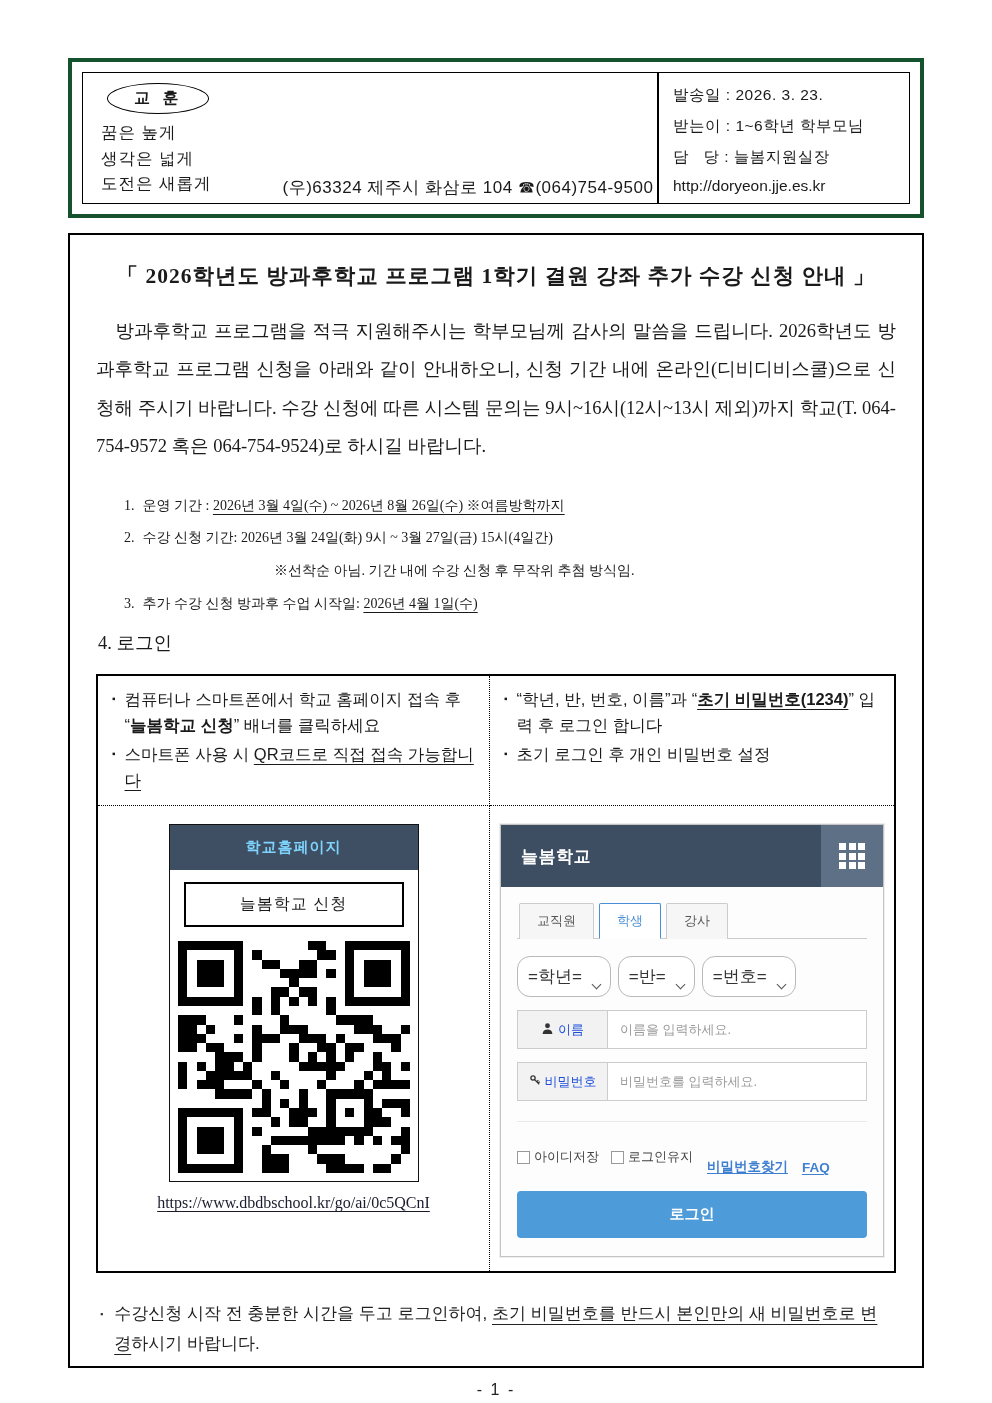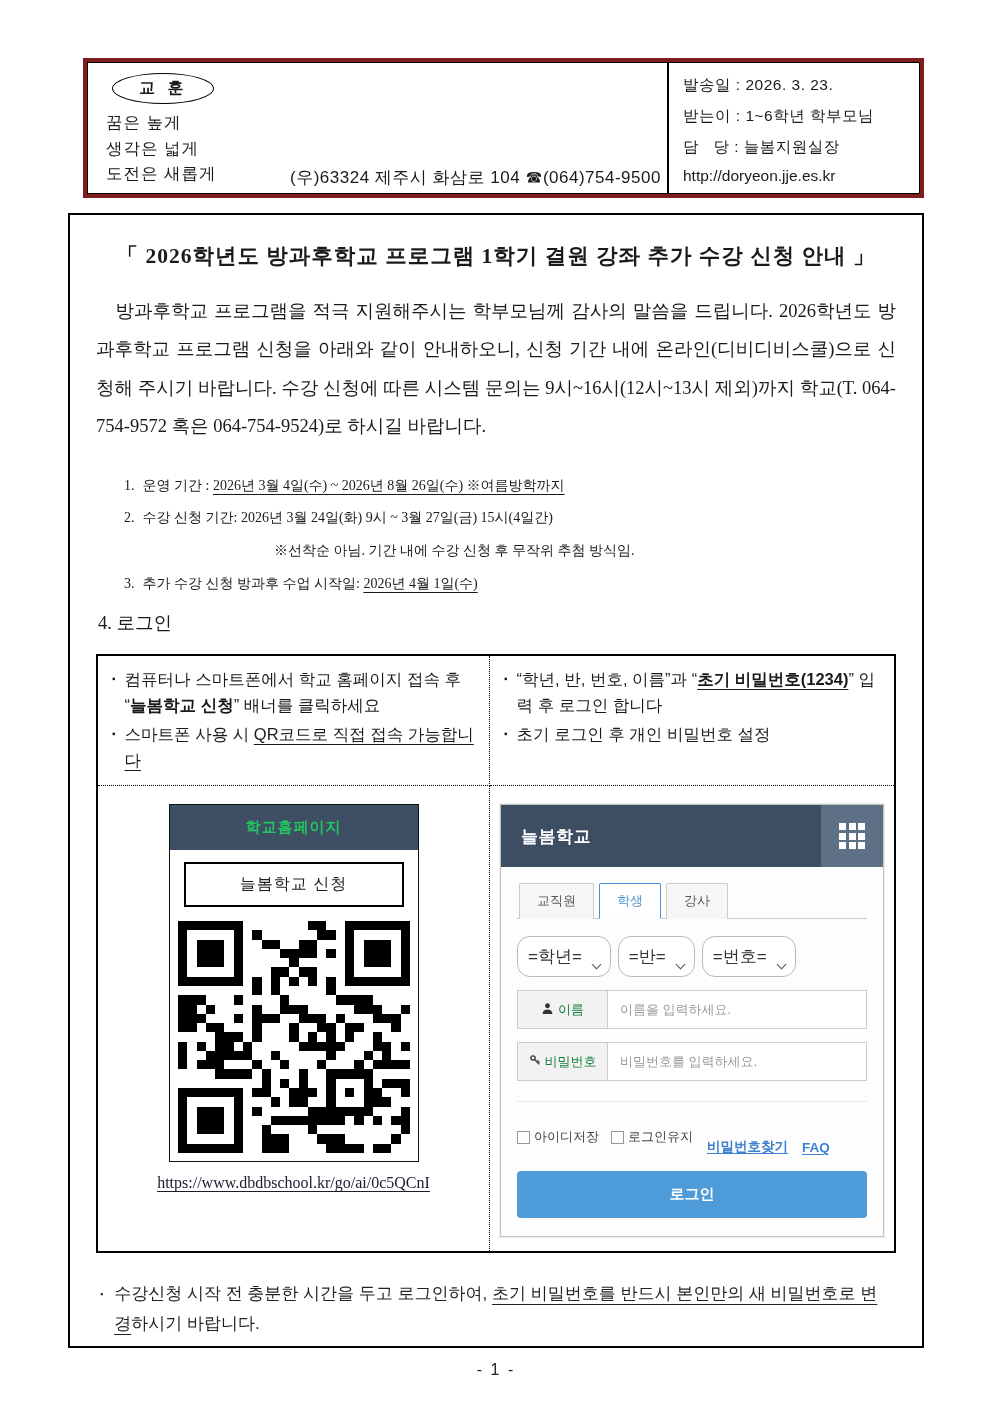--- a/index.html
+++ b/index.html
@@ -1,21 +1,21 @@
 <!DOCTYPE html>
 <html><head>
 <meta charset="utf-8">
 <style>
   * { box-sizing: border-box; margin: 0; padding: 0; }
   html,body { background:#fff; }
   body { font-family:"Liberation Sans", sans-serif; color:#1a1a1a; }
   .page { position:relative; width:992px; height:1403px; margin:0 auto; background:#fff; padding:58px 68px 0; overflow:hidden; }
 
   
-  .hdr { border:4px solid #7f1d1d; padding:0;margin-left:15px; }
+  .hdr { border:4px solid #14532d; padding:10px; }
   .hdr-in { border:1px solid #000; display:grid; grid-template-columns:196px 1fr 252px; min-height:124px; }
   .motto-cell { padding:8px 10px 6px 18px; }
   .motto-oval { display:inline-block; border:1.5px solid #000; border-radius:50%; padding:4px 26px; font-size:16px; font-weight:700; letter-spacing:4px; margin:2px 0 6px 6px; }
   .motto-line { font-size:16.5px; line-height:1.55; letter-spacing:1px; }
   .center-cell { display:flex; flex-direction:column; justify-content:flex-end; align-items:center; padding:4px 0 2px; }
   .brand-row { display:flex; align-items:center; justify-content:center; gap:4px; }
   .paper-title { font-size:54px; font-weight:700; letter-spacing:10px; line-height:1.05; }
   .addr { font-size:17px; letter-spacing:0.5px; margin-top:2px; padding-bottom:2px; }
   .info-cell { border-left:2px solid #000; padding:10px 6px 8px 14px; display:flex; flex-direction:column; justify-content:space-between; }
   .info-row { font-size:15.5px; letter-spacing:0.5px; line-height:1.6; }
@@ -39,42 +39,42 @@
   .lcell.l { border-right:1.5px dotted #000; }
   .lcell.top { border-bottom:1.5px dotted #000; }
   .blt { display:flex; gap:9px; }
   .blt + .blt { margin-top:2px; }
   .blt .m { font-size:10px; line-height:1; margin-top:8px; }
   .img-cell { display:flex; flex-direction:column; align-items:center; padding:18px 10px 14px; }
   .img-cell.l { border-right:1.5px dotted #000; }
 
   
   .hp { width:250px; border:1.5px solid #111; background:#fff; }
-  .hp-head { background:#3e4f63; color:#22c55e; font-size:15px; font-weight:700; text-align:center; padding:13px 0; letter-spacing:1px; }
+  .hp-head { background:#3e4f63; color:#7dd3fc; font-size:15px; font-weight:700; text-align:center; padding:13px 0; letter-spacing:1px; }
   .hp-banner-wrap { padding:12px 14px 8px; }
   .hp-banner { border:2px solid #000; text-align:center; font-size:16px; padding:10px 0; letter-spacing:1px; }
   .qr-wrap { padding:6px 6px 8px; display:flex; justify-content:center; }
   .qr-url { margin-top:12px; font-family:"Liberation Serif", serif; font-size:16px; color:#1b1b2e; text-decoration:underline; text-underline-offset:3px; }
 
   
   .lg { width:384px; border:1px solid #c4c4c4; background:#fdfdfd; box-shadow:0 0 0 1px #eee; }
   .lg-head { display:flex; height:62px; background:#3d4e62; }
   .lg-brand { flex:1; display:flex; align-items:center; padding-left:20px; color:#fff; font-size:17px; font-weight:700; letter-spacing:0.5px; }
   .lg-grid { width:62px; background:#5d7085; display:flex; align-items:center; justify-content:center; }
   .grid-icon { display:grid; grid-template-columns:repeat(3,7px); grid-auto-rows:7px; gap:2.5px; }
   .grid-icon i { background:#fff; display:block; }
   .lg-body { padding:16px 16px 18px; }
   .tabs { display:flex; gap:5px; border-bottom:1px solid #ccc; padding:0 2px; }
   .tab { padding:8px 17px; font-size:13px; background:#f6f6f6; border:1px solid #ccc; border-bottom:none; border-radius:2px 2px 0 0; color:#555; margin-bottom:-1px; }
   .tab.active { background:#fff; color:#4a8fd4; border:1px solid #4a8fd4; border-bottom:1px solid #fff; }
   .sel-row { display:flex; gap:7px; margin-top:17px; }
   .sel { display:inline-flex; align-items:flex-end; gap:11px; border:1px solid #b9b9b9; border-radius:13px; padding:8px 10px; font-size:17px; color:#333; background:#fff; }
   .chev { width:7px; height:7px; border-right:1.6px solid #555; border-bottom:1.6px solid #555; transform:rotate(45deg); margin-top:-4px; }
   .frow { display:flex; margin-top:13px; }
-  .flabel { width:90px; background:#f2f2f2; border:1px solid #ccc; border-right:none; display:flex; align-items:center; justify-content:center; gap:4px; font-size:13px; color:#15803d; }
+  .flabel { width:90px; background:#f2f2f2; border:1px solid #ccc; border-right:none; display:flex; align-items:center; justify-content:center; gap:4px; font-size:13px; color:#1d4ed8; }
   .finput { flex:1; border:1px solid #ccc; padding:11px 12px; font-size:13px; color:#333; font-family:inherit; outline:none; background:#fff; }
   .finput::placeholder { color:#9a9a9a; }
   .chkrow { display:flex; align-items:center; margin-top:20px; padding-top:16px; border-top:1px solid #e9e9e9; font-size:13px; color:#444; }
   .cb { width:13px; height:13px; border:1.5px solid #999; background:#fff; display:inline-block; margin-right:4px; }
   .chk + .chk { margin-left:12px; }
   .chk { display:inline-flex; align-items:center; }
   .lnk { color:#3f7fd0; font-weight:700; text-decoration:underline; text-underline-offset:2px; font-size:13.5px; margin-left:14px;margin-top:20px; }
   .login-btn { display:block; width:100%; margin-top:15px; background:#4d9bd9; border:none; border-radius:4px; color:#fff; font-weight:700; font-size:15px; padding:14px 0; font-family:inherit; }
 
   

